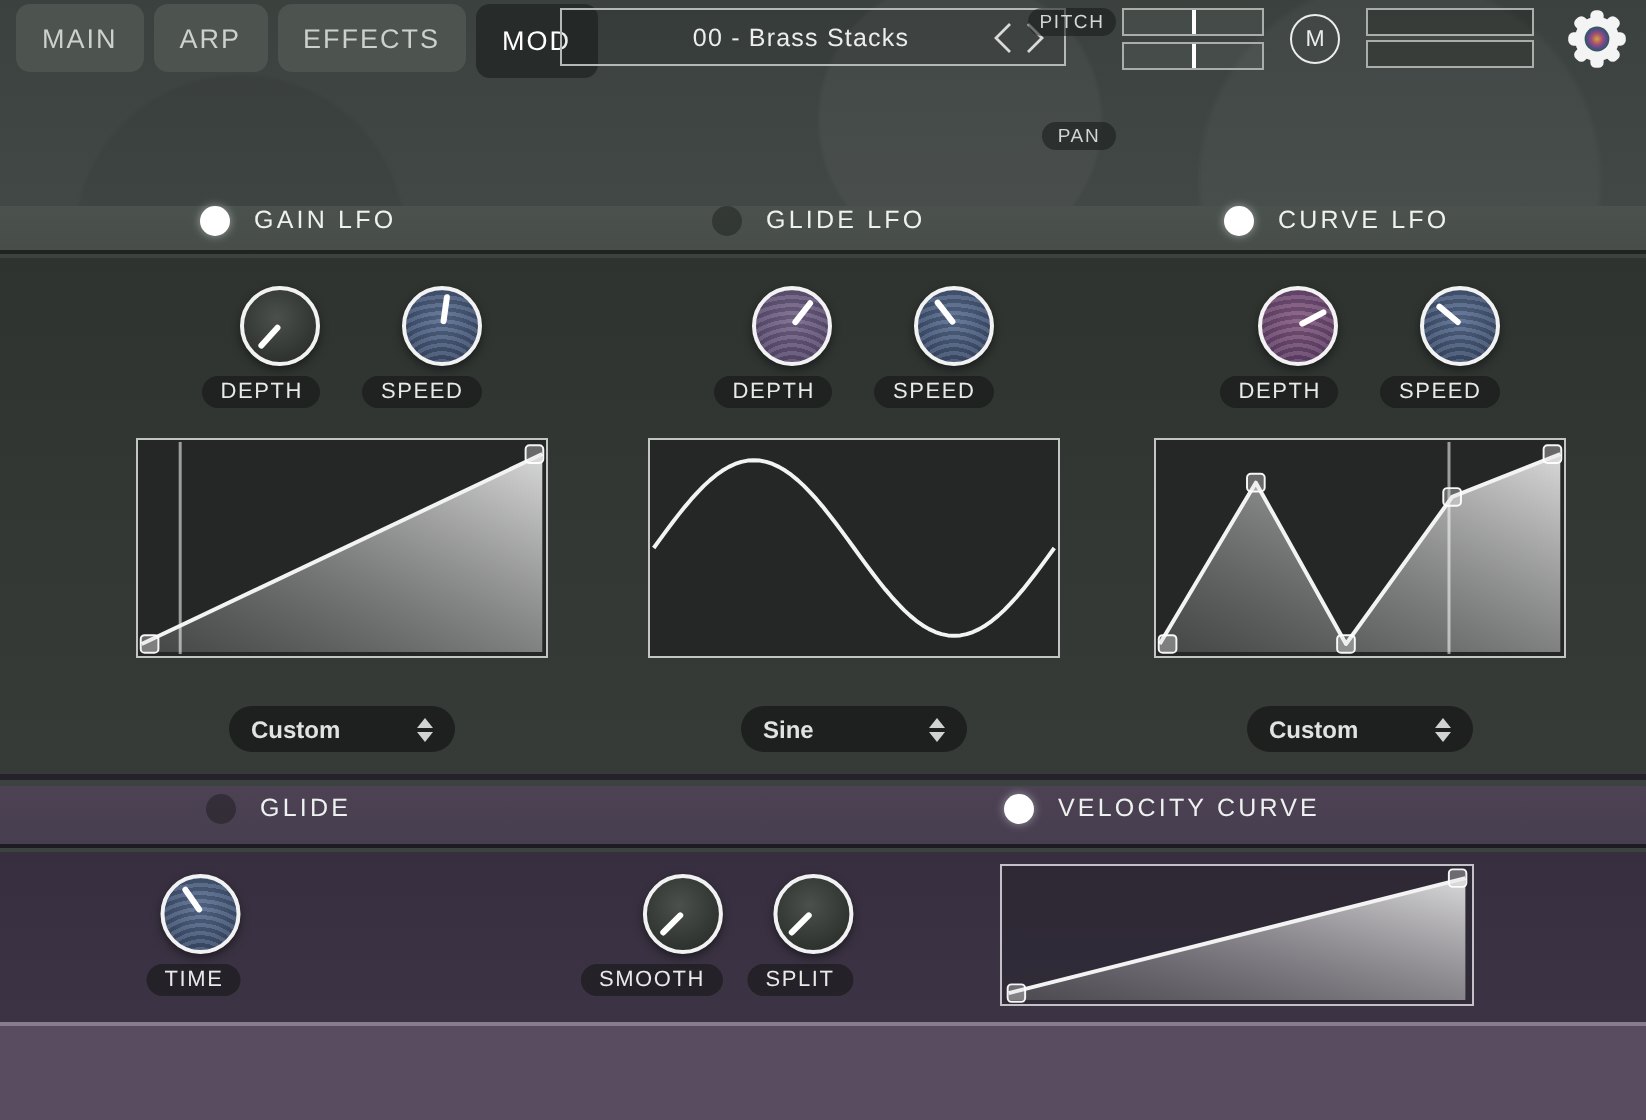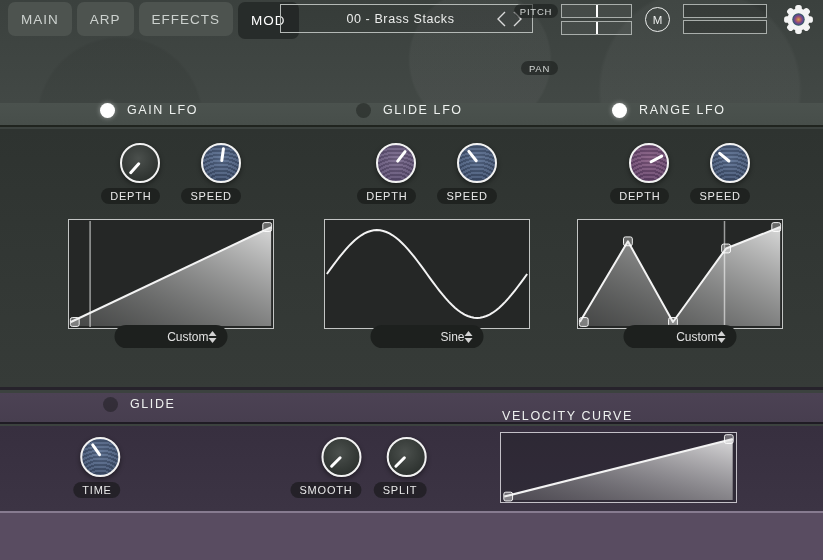--- a/index.html
+++ b/index.html
@@ -93,23 +93,23 @@
       repeating-radial-gradient(circle at 50% 135%, rgba(180,160,210,0.22) 0 2px, rgba(70,55,95,0.26) 2px 4px),
       radial-gradient(circle at 50% 40%, #756884, #524763 78%); }
   .theme-pink  { background:
       repeating-radial-gradient(circle at 50% 135%, rgba(210,150,195,0.22) 0 2px, rgba(85,45,85,0.28) 2px 4px),
       radial-gradient(circle at 50% 40%, #7c5c7c, #563f60 78%); }
   .theme-green { background:
       repeating-radial-gradient(circle at 50% 135%, rgba(160,195,160,0.2) 0 2px, rgba(75,95,70,0.26) 2px 4px),
       radial-gradient(circle at 50% 40%, #6c7569, #4c5751 78%); }
   .wave-display { position:absolute; top:90px; left:0; width:206px; height:110px;
     background:#252726; border:1px solid #c3c5c4; }
-  .dropdown { position:absolute; top:196px; left:50%; transform:translateX(-50%);
+  .dropdown { position:absolute; top:224px; left:50%; transform:translateX(-50%);
     width:113px; height:23px; background:#1d201e; border-radius:12px;
-    display:flex; align-items:center; justify-content:flex-end; padding:0 11px; }
+    display:flex; align-items:center; justify-content:space-between; padding:0 11px;font-weight:bold; }
   .dropdown .dd-label { font-size:12px; color:#e2e2e2; }
   .dd-arrows { display:flex; flex-direction:column; gap:2px; }
   .tri-up { width:0; height:0; border-left:4px solid transparent; border-right:4px solid transparent; border-bottom:5px solid #d2d2d2; }
   .tri-down { width:0; height:0; border-left:4px solid transparent; border-right:4px solid transparent; border-top:5px solid #d2d2d2; }
   
   .glide-knobs .knob-group { position:absolute; transform:translateX(-50%); }
   .vel-display { position:absolute; left:500px; top:6px; width:237px; height:71px;
     background:rgba(30,28,33,0.35); border:1px solid #c3c0c7; }
   svg polyline, svg line { vector-effect:non-scaling-stroke; }
 </style>
@@ -192,21 +192,21 @@
 <div class="toggle-row" style="left:100px; top:103px;">
   <div class="toggle on"></div>
   <div class="section-title">GAIN LFO</div>
 </div>
 <div class="toggle-row" style="left:356px; top:103px;">
   <div class="toggle"></div>
   <div class="section-title">GLIDE LFO</div>
 </div>
 <div class="toggle-row" style="left:612px; top:103px;">
   <div class="toggle on"></div>
-  <div class="section-title">RANGE LFO</div>
+  <div class="section-title">CURVE LFO</div>
 </div>
 
 <div class="lfo-main">
 
   <div class="lfo-col" style="left:68px;">
     <div class="knob-row">
       <div class="knob-group">
         <div class="knob theme-dark">
           <div class="pointer" style="transform: rotate(222deg);"></div>
         </div>
@@ -296,21 +296,21 @@
     </div>
   </div>
 </div>
 
 <div class="glide-band"></div>
 
 <div class="toggle-row" style="left:103px; top:397px;">
   <div class="toggle"></div>
   <div class="section-title">GLIDE</div>
 </div>
-<div class="toggle-row" style="left:502px; top:397px;flex-direction:column;">
+<div class="toggle-row" style="left:502px; top:397px;">
   <div class="toggle on"></div>
   <div class="section-title">VELOCITY CURVE</div>
 </div>
 
 <div class="bottom-zone glide-knobs">
   <div class="knob-group" style="left:97px; top:11px;">
     <div class="knob theme-blue">
       <div class="pointer" style="transform: rotate(-35deg);"></div>
     </div>
     <div class="pill">TIME</div>

